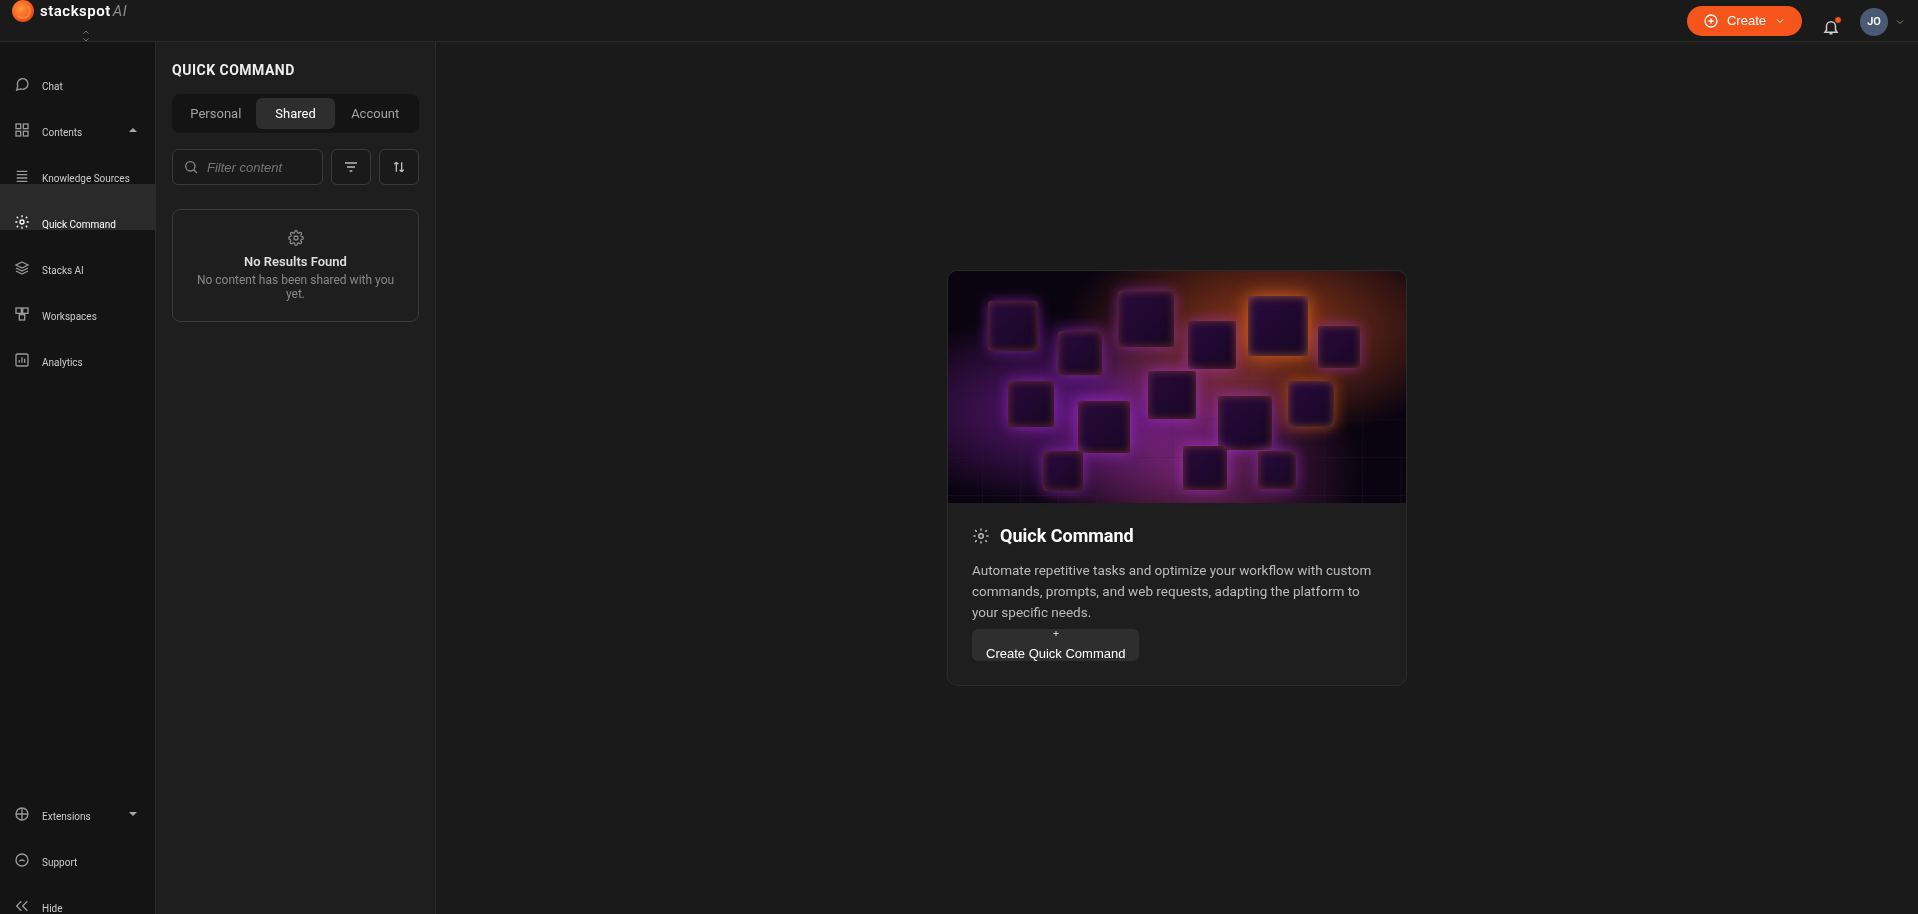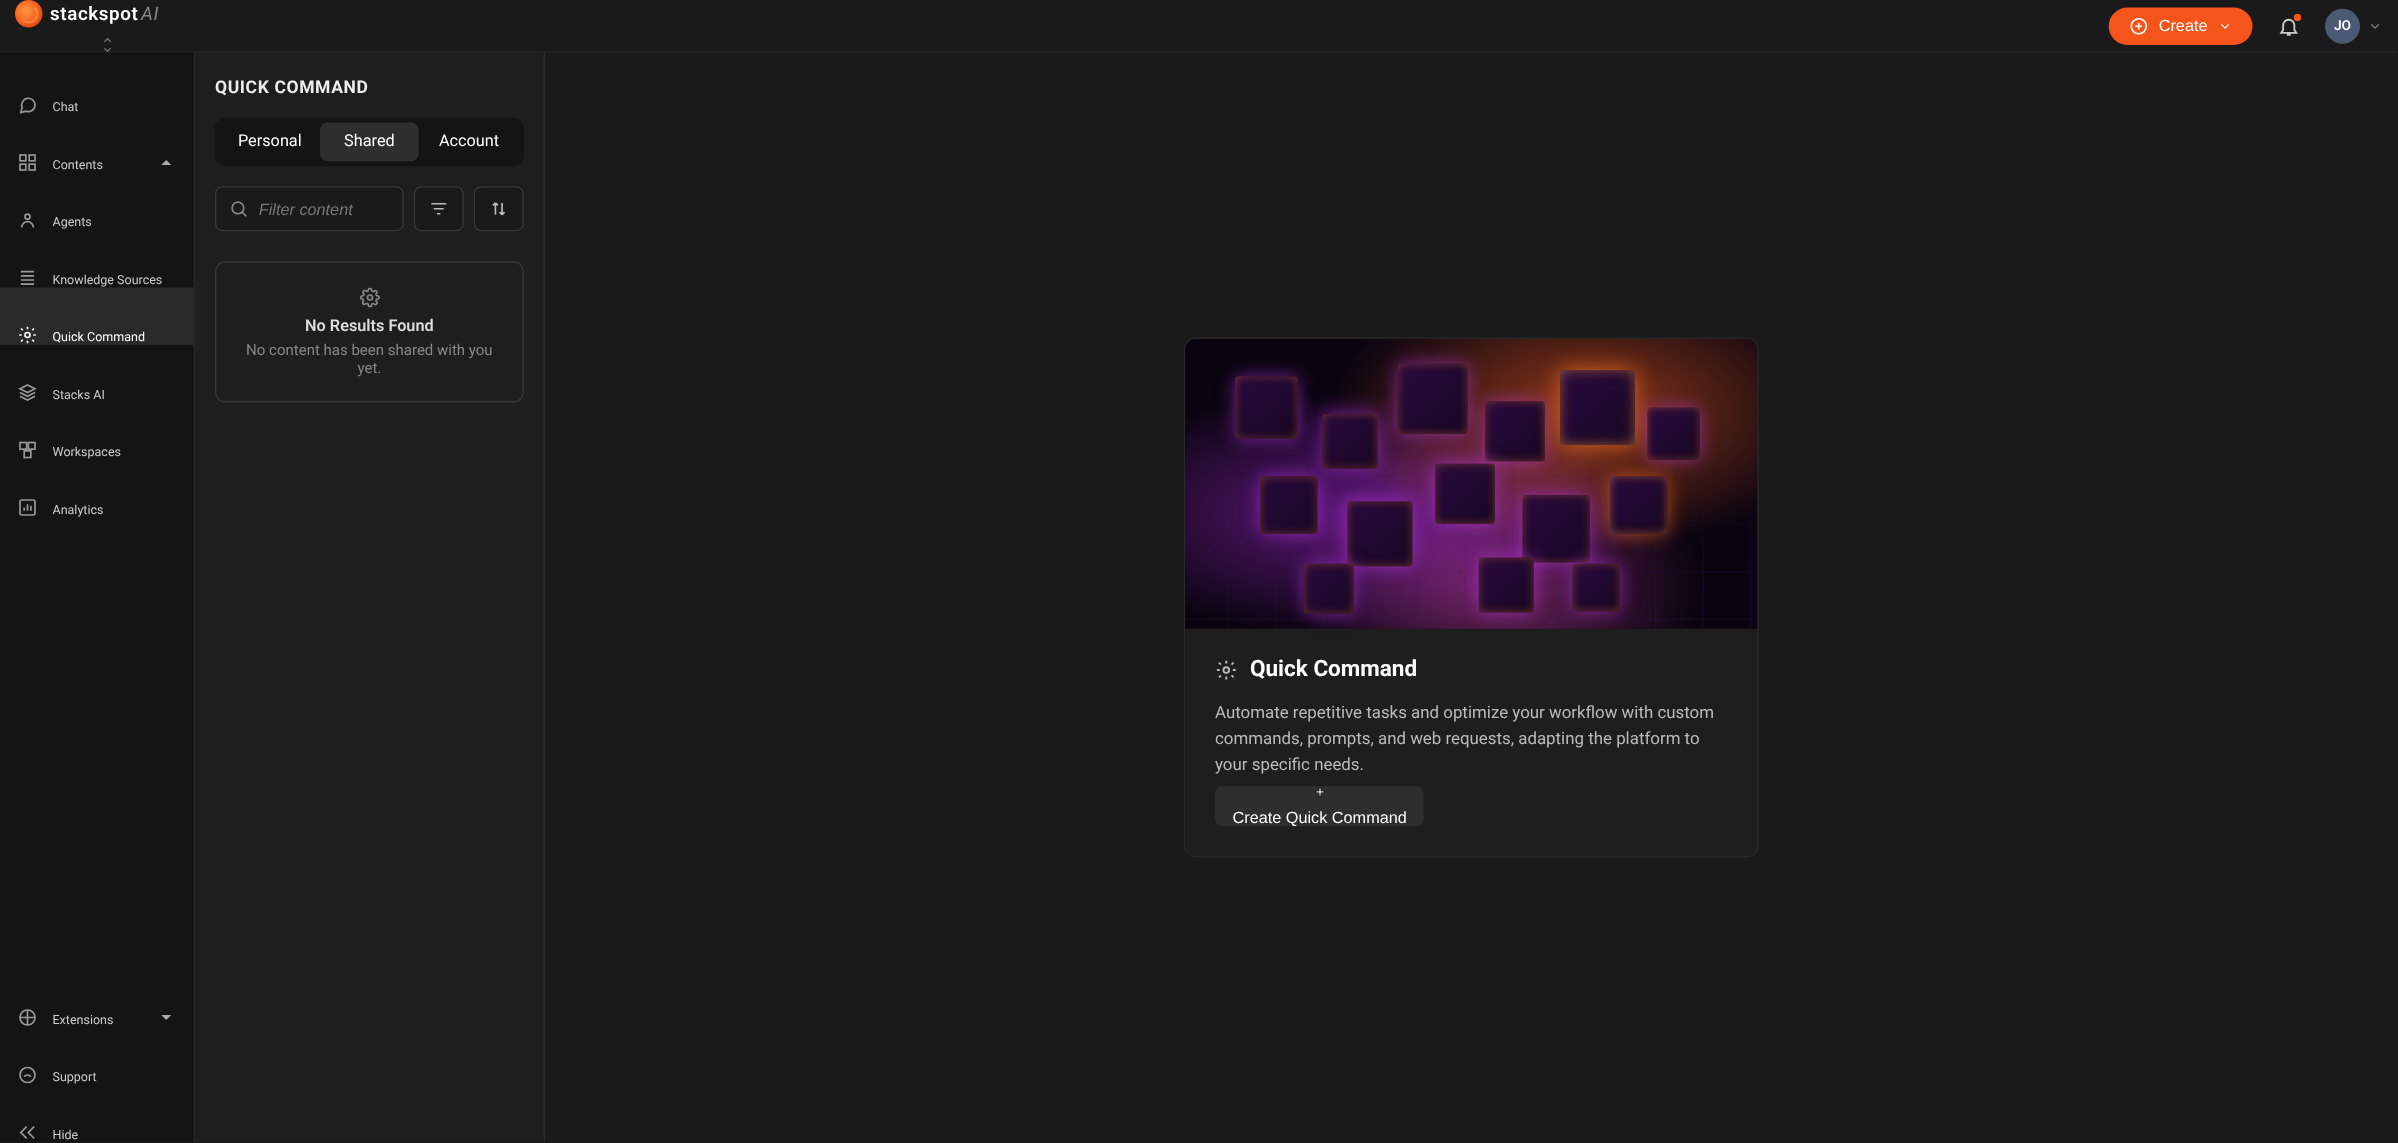--- a/index.html
+++ b/index.html
@@ -30,21 +30,21 @@
 }
 .logo-mark::after {
   content: ""; position: absolute; inset: 3px;
   border: 2px solid rgba(255,180,100,0.4); border-radius:50%;
   border-top-color: transparent; border-left-color: transparent;
 }
 .logo-text { font-weight: 600; font-size: 15px; letter-spacing: 0.5px; margin-left: 6px; color:#fff; }
 .logo-text .ai { font-weight: 400; color:#888; font-style: italic; margin-left: 2px;}
 .logo-swap { margin-left: 8px; color:#777; cursor:pointer; display:flex; }
 
-.topbar-right { display: flex; align-items: center; gap: 20px; }
+.topbar-right { display: flex; align-items: flex-end; gap: 20px; }
 .create-btn {
   background: #f5551b;
   color: #fff;
   border: none;
   height: 30px;
   padding: 0 16px;
   border-radius: 15px;
   display: flex;
   align-items: center;
   gap: 8px;
@@ -99,21 +99,21 @@
   padding: 20px 16px;
   display: flex; flex-direction: column; gap: 16px;
 }
 .panel2-title { font-size: 14px; font-weight: 700; letter-spacing: 0.5px; color:#eee; }
 .tabs {
   background: #141414; border-radius: 8px; padding: 4px;
   display: flex;
 }
 .tab {
   flex: 1; text-align: center; padding: 8px 0;
-  font-size: 13px; color:#ffffff; border-radius: 6px;
+  font-size: 13px; color:#a3a3a3; border-radius: 6px;
   cursor: pointer;
 }
 .tab.active { background:#2e2e2e; color:#fff; }
 
 .filter-row { display: flex; gap: 8px; }
 .search-box {
   flex: 1; position: relative;
   border: 1px solid #3a3a3a; border-radius: 6px;
   height: 36px; display: flex; align-items: center; padding: 0 10px;
   background: #1a1a1a;
@@ -249,27 +249,20 @@
             <rect x="14" y="3" width="7" height="7"></rect>
             <rect x="3" y="14" width="7" height="7"></rect>
             <rect x="14" y="14" width="7" height="7"></rect>
           </svg>
         <span>Contents</span>
         <svg class="chev" width="12" height="12" viewBox="0 0 24 24" fill="currentColor">
             <path d="M6 15l6-6 6 6z"></path>
           </svg>
       </div>
 
-      <div class="nav-item">
-        <svg viewBox="0 0 24 24" fill="none" stroke="currentColor" stroke-width="2">
-            <circle cx="12" cy="8" r="3"></circle>
-            <path d="M5 21a7 7 0 0114 0"></path>
-          </svg>
-        <span>Agents</span>
-      </div>
 
       <div class="nav-item">
         <svg viewBox="0 0 24 24" fill="none" stroke="currentColor" stroke-width="2">
             <path d="M4 5h16M4 10h16M4 15h16M4 20h16"></path>
           </svg>
         <span>Knowledge Sources</span>
       </div>
 
       <div class="nav-item active">
         <svg viewBox="0 0 24 24" fill="none" stroke="currentColor" stroke-width="2">

